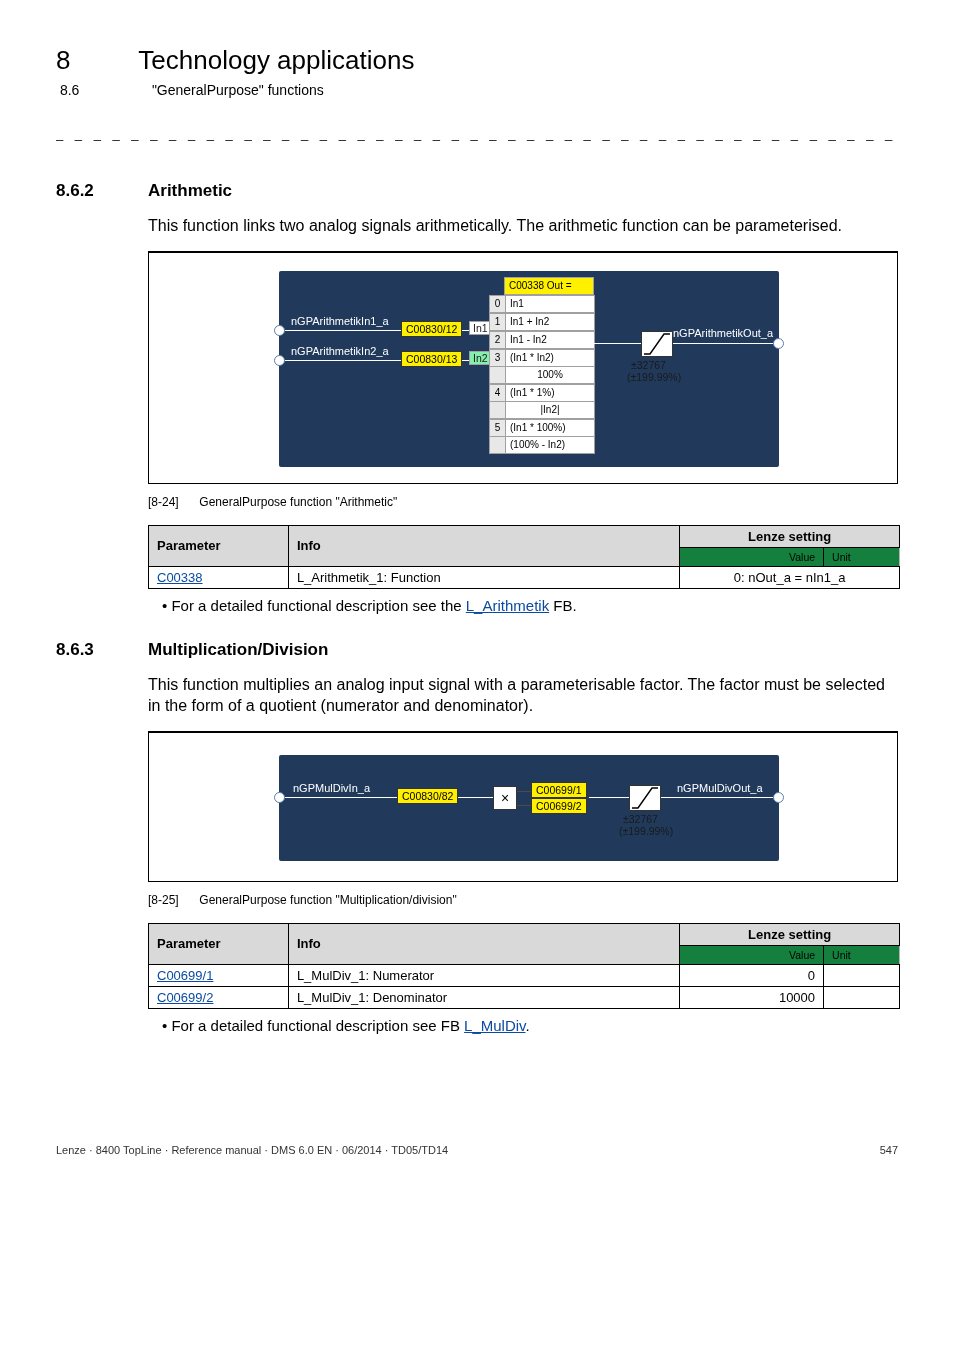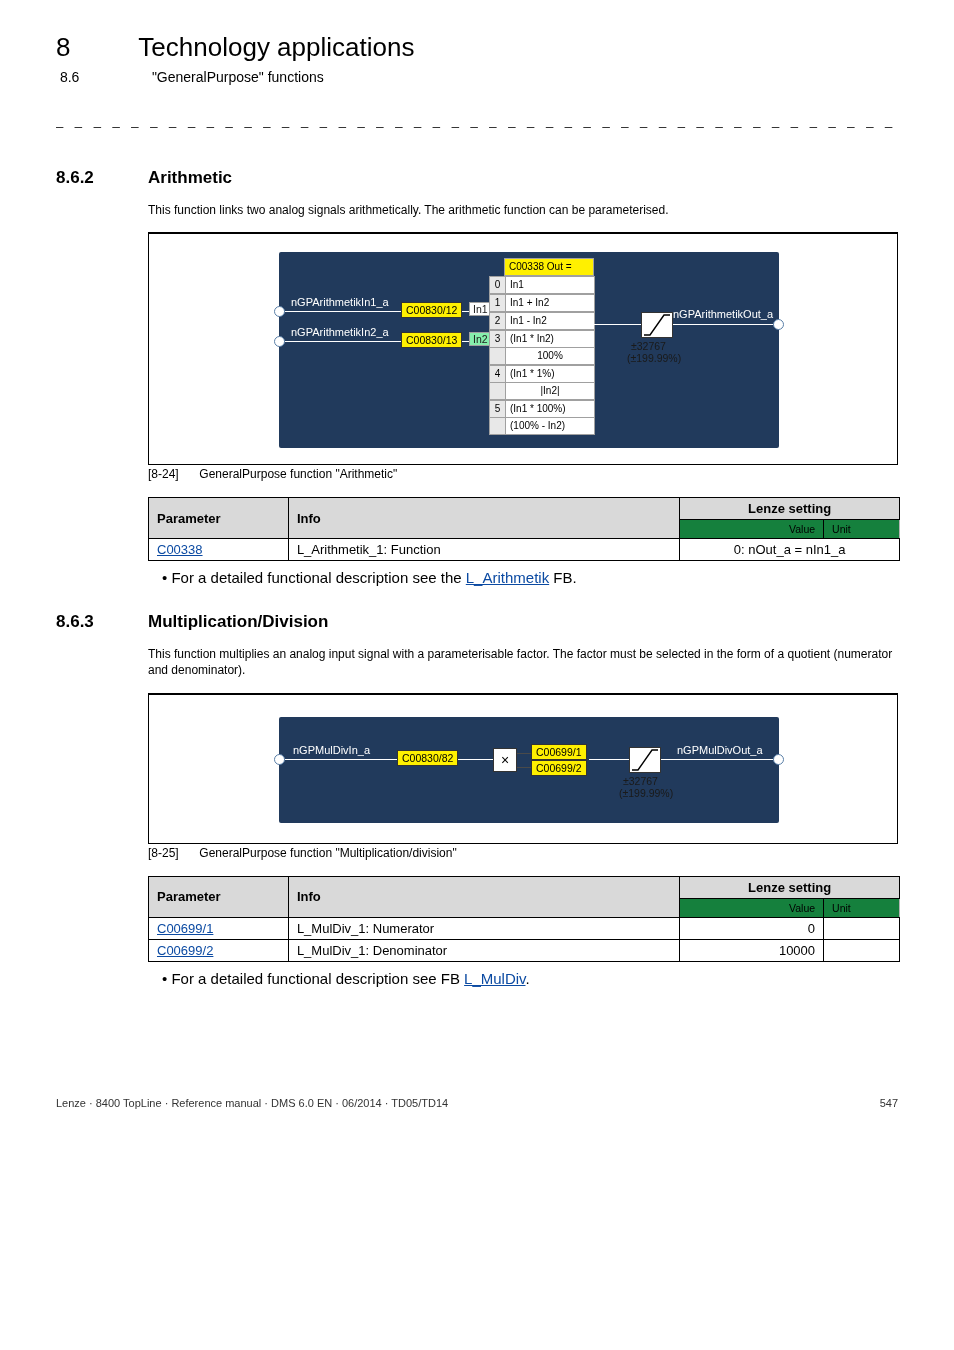--- a/index.html
+++ b/index.html
@@ -7,32 +7,32 @@
     --ff-body: "Segoe UI",Arial,Helvetica,sans-serif;
   }
   html,body{margin:0;padding:0}
   body{
     width:954px;
     background:#fff;
     color:#000;
     font-family:var(--ff-body);
     font-size:14px;
   }
-  .page{padding:32px 56px 30px 56px}
+  .page{padding:45px 56px 30px 56px}
   .h-num{font-family:var(--ff-head);font-size:26px;font-weight:400}
   .h-title{font-family:var(--ff-head);font-size:26px;font-weight:400;margin-left:64px}
   .h-sub{font-family:var(--ff-head);font-size:14px;margin-left:92px;margin-top:6px}
   .dashes{
     margin-top:28px;letter-spacing:4px;color:#000;font-size:13px;
     white-space:nowrap;overflow:hidden;
   }
   .sec-num-h3{display:inline-block;width:92px;font-family:var(--ff-head);font-size:17px;font-weight:700}
   .sec-title-h3{font-family:var(--ff-head);font-size:17px;font-weight:700}
   .row-h3{margin-top:40px}
-  .para{margin:14px 0 14px 92px;line-height:1.35;font-size:12px}
+  .para{margin:14px 0 14px 92px;line-height:1.35;font-size:16px}
   .figure-box{
     margin-left:92px;border:1px solid #000;border-top-width:2px;background:#fff;
     position:relative;
   }
   .fig1{height:230px}
   .fig2{height:148px}
   .inner-panel{
     position:absolute;background:#213a5c;border-radius:2px
   }
   .panel1{left:130px;top:18px;width:500px;height:196px}
@@ -53,21 +53,21 @@
   .opt-head .opt-idx{background:#e8e8e8}
   .opt-head .opt-txt{background:#fff000}
   .sat-box{
     position:absolute;width:30px;height:24px;background:#fff;border:1px solid #333
   }
   .sat-box svg{width:30px;height:24px;display:block}
   .mul-box{
     position:absolute;width:22px;height:22px;background:#fff;border:1px solid #333;
     display:flex;align-items:center;justify-content:center;font-size:14px
   }
-  .caption{margin:2px 0 4px 92px;font-size:12px}
+  .caption{margin:11px 0 4px 92px;font-size:12px}
   .caption .cap-num{display:inline-block;width:48px}
   table.param{
     margin-left:92px;border-collapse:collapse;width:752px;font-size:13px
   }
   table.param th,table.param td{border:1px solid #000;padding:3px 8px;vertical-align:middle}
   table.param thead th{background:#d9d9d9;text-align:left}
   table.param .sub th{background:#15803d;font-size:10.5px;font-weight:400;text-align:right}
   table.param .sub th.left{text-align:left;border-right:1px solid #b5b5b5}
   table.param td.link,.linkc{color:#0b4aa2;text-decoration:underline}
   table.param td.num{text-align:right}

